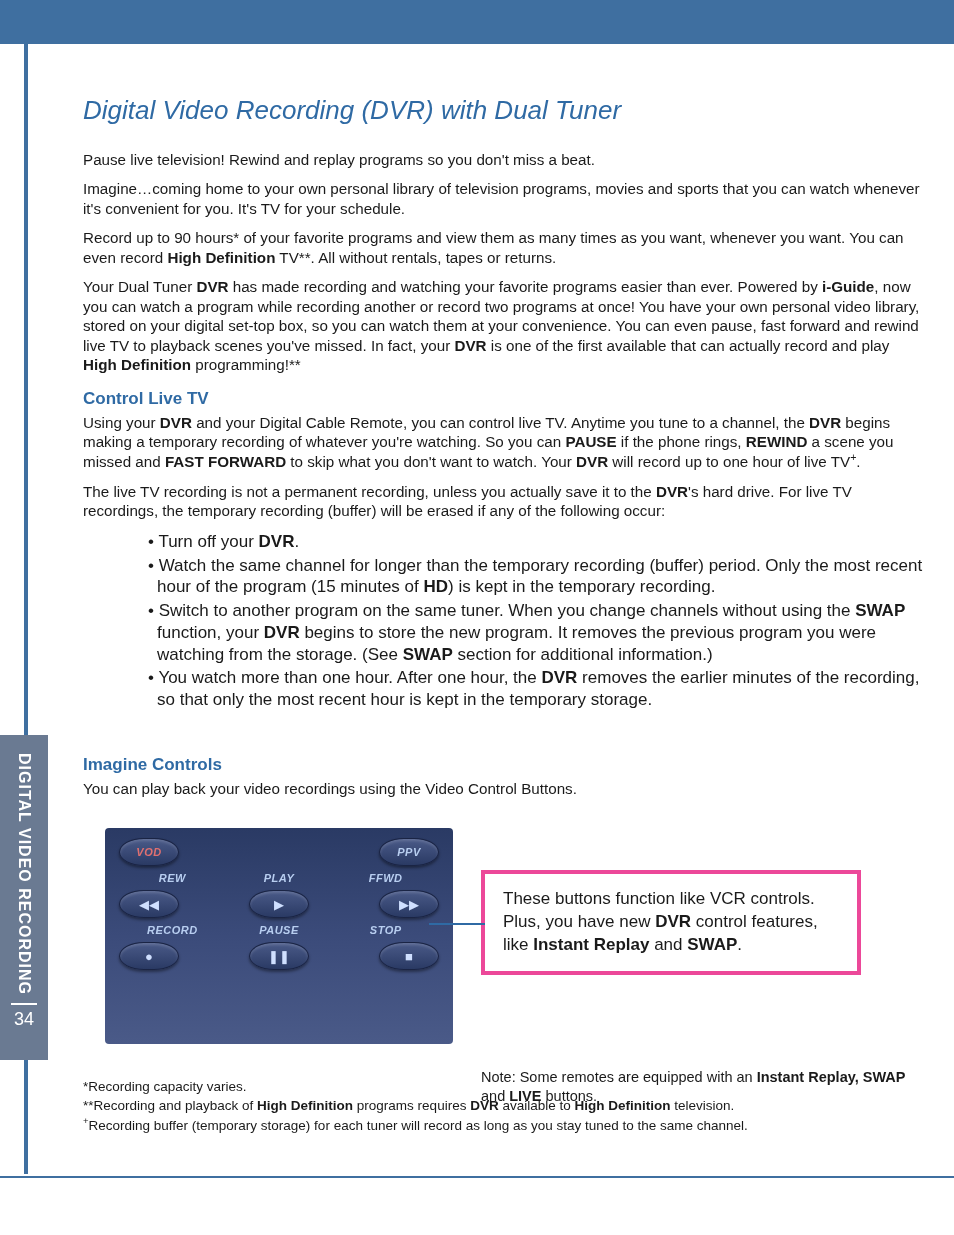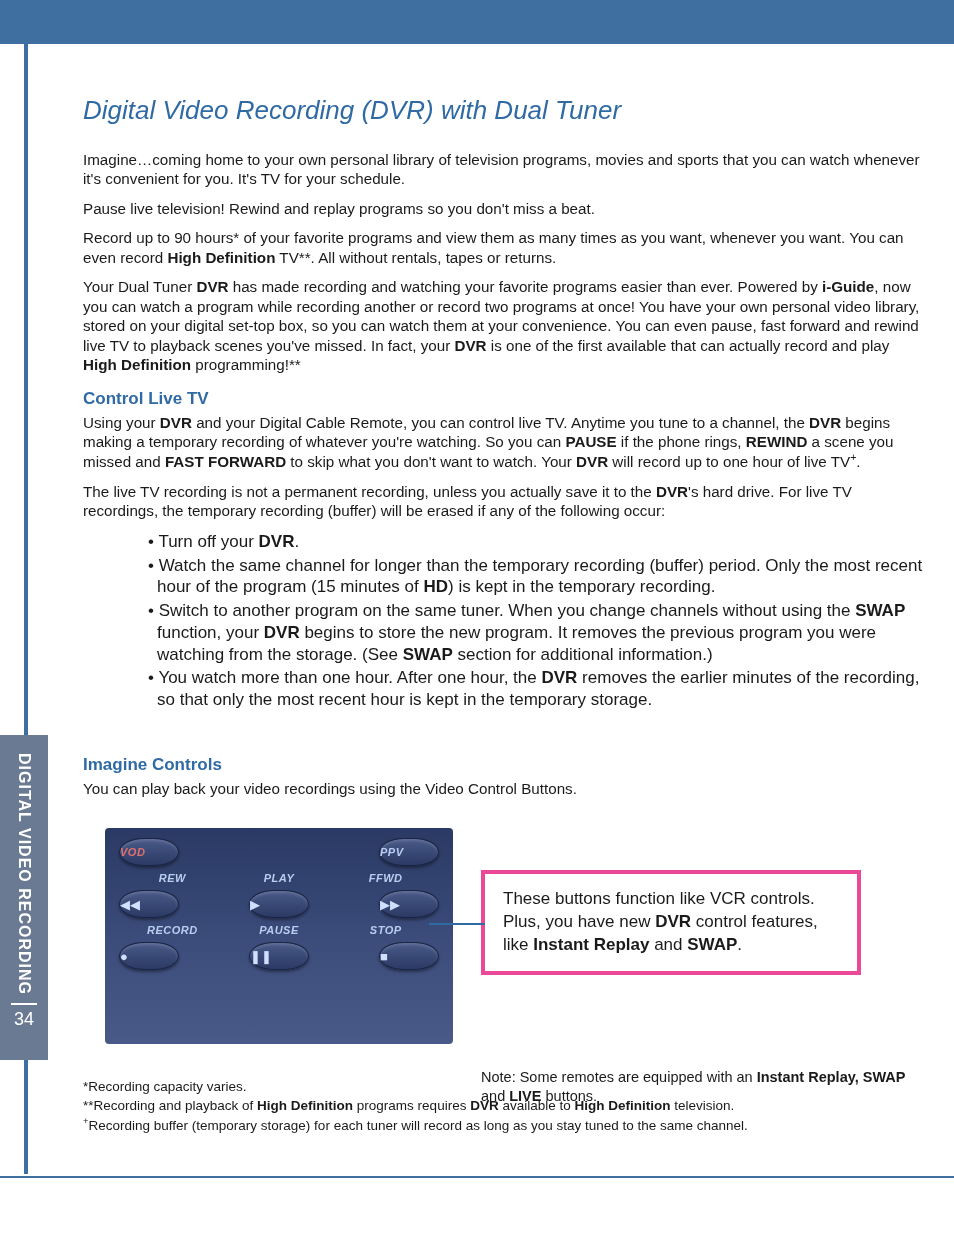--- a/index.html
+++ b/index.html
@@ -127,20 +127,21 @@
     letter-spacing: 0.5px;
   }
   .rbtn {
     background: linear-gradient(180deg,#4a5a88,#2a3a64);
     border: 1px solid #1a2444;
     border-radius: 50%/60%;
     width: 60px;
     height: 28px;
     display: flex;
     align-items: center;
+    justify-content: center;
     color: #d0e0ff;
     font-size: 13px;
     box-shadow: inset 0 2px 3px rgba(255,255,255,0.15), 0 2px 3px rgba(0,0,0,0.4);
   }
   .rbtn.red { color:#c0d0f0; }
   .callout-box {
     border: 4px solid #ec4899;
     padding: 14px 18px;
     width: 380px;
     font-size: 17px;
@@ -190,22 +191,22 @@
 
 <div class="side-tab">
   <div class="vtext">DIGITAL VIDEO RECORDING</div>
   <div class="divider"></div>
   <div class="pagenum">34</div>
 </div>
 
 <div class="content">
   <h1>Digital Video Recording (DVR) with Dual Tuner</h1>
 
+  <p class="body">Pause live television! Rewind and replay programs so you don't miss a beat.</p>
   <p class="body">Imagine…coming home to your own personal library of television programs, movies and sports that you can watch whenever it's convenient for you. It's TV for your schedule.</p>
-  <p class="body">Pause live television! Rewind and replay programs so you don't miss a beat.</p>
   <p class="body">
     <span>Record up to 90 hours* of your favorite programs and view them as many times as you want, whenever you want. You can even record </span><b>High Definition</b><span> TV**. All without rentals, tapes or returns.</span>
   </p>
   <p class="body">
     <span>Your Dual Tuner </span><b>DVR</b><span> has made recording and watching your favorite programs easier than ever. Powered by </span><b>i-Guide</b><span>, now you can watch a program while recording another or record two programs at once!  You have your own personal video library, stored on your digital set-top box, so you can watch them at your convenience. You can even pause, fast forward and rewind live TV to playback scenes you've missed.  In fact, your </span><b>DVR</b><span> is one of the first available that can actually record and play </span><b>High Definition</b><span> programming!**</span>
   </p>
 
   <h2>Control Live TV</h2>
   <p class="body">
     <span>Using your </span><b>DVR</b><span> and your Digital Cable Remote, you can control live TV. Anytime you tune to a channel, the </span><b>DVR</b><span> begins making a temporary recording of whatever you're watching. So you can </span><b>PAUSE</b><span> if the phone rings, </span><b>REWIND</b><span> a scene you missed and </span><b>FAST FORWARD</b><span> to skip what you don't want to watch. Your </span><b>DVR</b><span> will record up to one hour of live TV</span><sup>+</sup><span>.</span>

